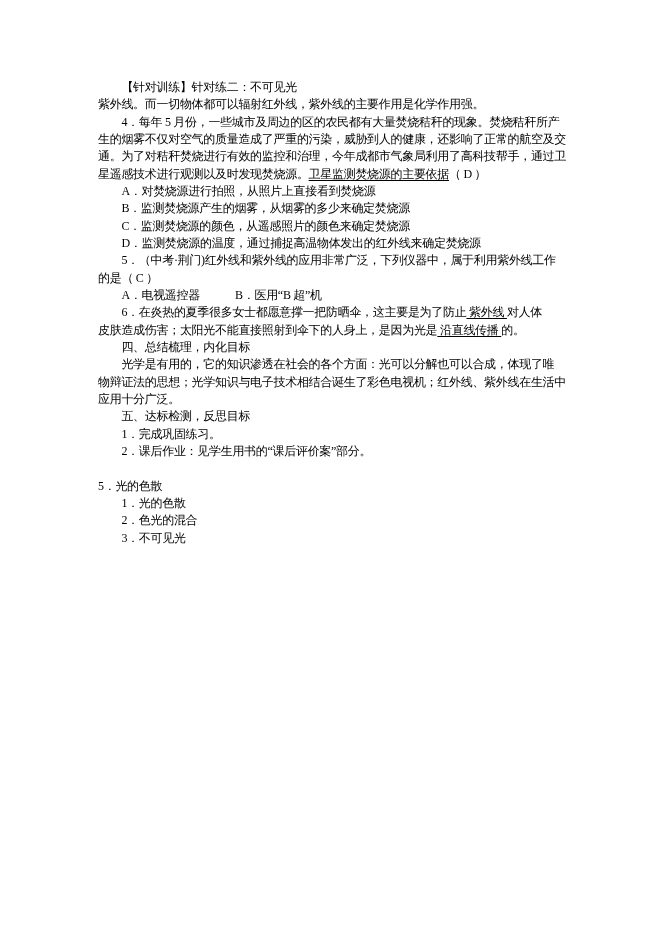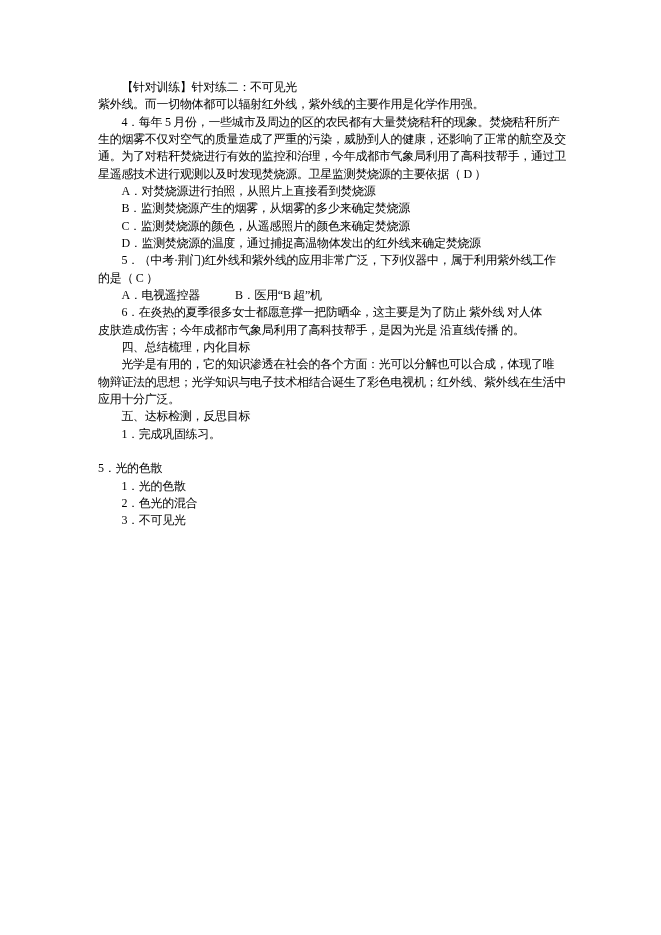--- a/index.html
+++ b/index.html
@@ -26,20 +26,21 @@
     color: #000000;
   }
   .line {
     white-space: pre;
     height: 17.33px;
   }
   .line.center {
   }
   .seg { text-decoration: none; }
   .seg.u {
+    text-decoration: underline;
     text-underline-offset: 2px;
   }
 </style>
 </head>
 <body>
 
 <div class="page">
   <div class="textblock" id="textblock">
       <div class="line"><span class="seg">　　【针对训练】针对练二：不可见光</span></div>
       <div class="line"><span class="seg">紫外线。而一切物体都可以辐射红外线，紫外线的主要作用是化学作用强。</span></div>
@@ -48,26 +49,27 @@
       <div class="line"><span class="seg">通。为了对秸秆焚烧进行有效的监控和治理，今年成都市气象局利用了高科技帮手，通过卫</span></div>
       <div class="line"><span class="seg">星遥感技术进行观测以及时发现焚烧源。</span><span class="seg u">卫星监测焚烧源的主要依据</span><span class="seg">（ D ）</span></div>
       <div class="line"><span class="seg">　　A．对焚烧源进行拍照，从照片上直接看到焚烧源</span></div>
       <div class="line"><span class="seg">　　B．监测焚烧源产生的烟雾，从烟雾的多少来确定焚烧源</span></div>
       <div class="line"><span class="seg">　　C．监测焚烧源的颜色，从遥感照片的颜色来确定焚烧源</span></div>
       <div class="line"><span class="seg">　　D．监测焚烧源的温度，通过捕捉高温物体发出的红外线来确定焚烧源</span></div>
       <div class="line"><span class="seg">　　5．（中考·荆门)红外线和紫外线的应用非常广泛，下列仪器中，属于利用紫外线工作</span></div>
       <div class="line"><span class="seg">的是（ C ）</span></div>
       <div class="line"><span class="seg">　　A．电视遥控器　　　B．医用“B 超”机</span></div>
       <div class="line"><span class="seg">　　6．在炎热的夏季很多女士都愿意撑一把防晒伞，这主要是为了防止</span><span class="seg u"> 紫外线 </span><span class="seg">对人体</span></div>
-      <div class="line"><span class="seg">皮肤造成伤害；今年成都市气象局利用了高科技帮手，是因为光是</span><span class="seg u"> 沿直线传播 </span><span class="seg">的。</span></div>
+      <div class="line"><span class="seg">皮肤造成伤害；太阳光不能直接照射到伞下的人身上，是因为光是</span><span class="seg u"> 沿直线传播 </span><span class="seg">的。</span></div>
       <div class="line"><span class="seg">　　四、总结梳理，内化目标</span></div>
       <div class="line"><span class="seg">　　光学是有用的，它的知识渗透在社会的各个方面：光可以分解也可以合成，体现了唯</span></div>
       <div class="line"><span class="seg">物辩证法的思想；光学知识与电子技术相结合诞生了彩色电视机；红外线、紫外线在生活中</span></div>
       <div class="line"><span class="seg">应用十分广泛。</span></div>
       <div class="line"><span class="seg">　　五、达标检测，反思目标</span></div>
       <div class="line"><span class="seg">　　1．完成巩固练习。</span></div>
+      <div class="line"><span class="seg">　　2．课后作业：见学生用书的“课后评价案”部分。</span></div>
       <div class="line"><span class="seg"></span></div>
       <div class="line center"><span class="seg">5．光的色散</span></div>
       <div class="line"><span class="seg">　　1．光的色散</span></div>
       <div class="line"><span class="seg">　　2．色光的混合</span></div>
       <div class="line"><span class="seg">　　3．不可见光</span></div>
     </div>
 </div>
 
 </body></html>

